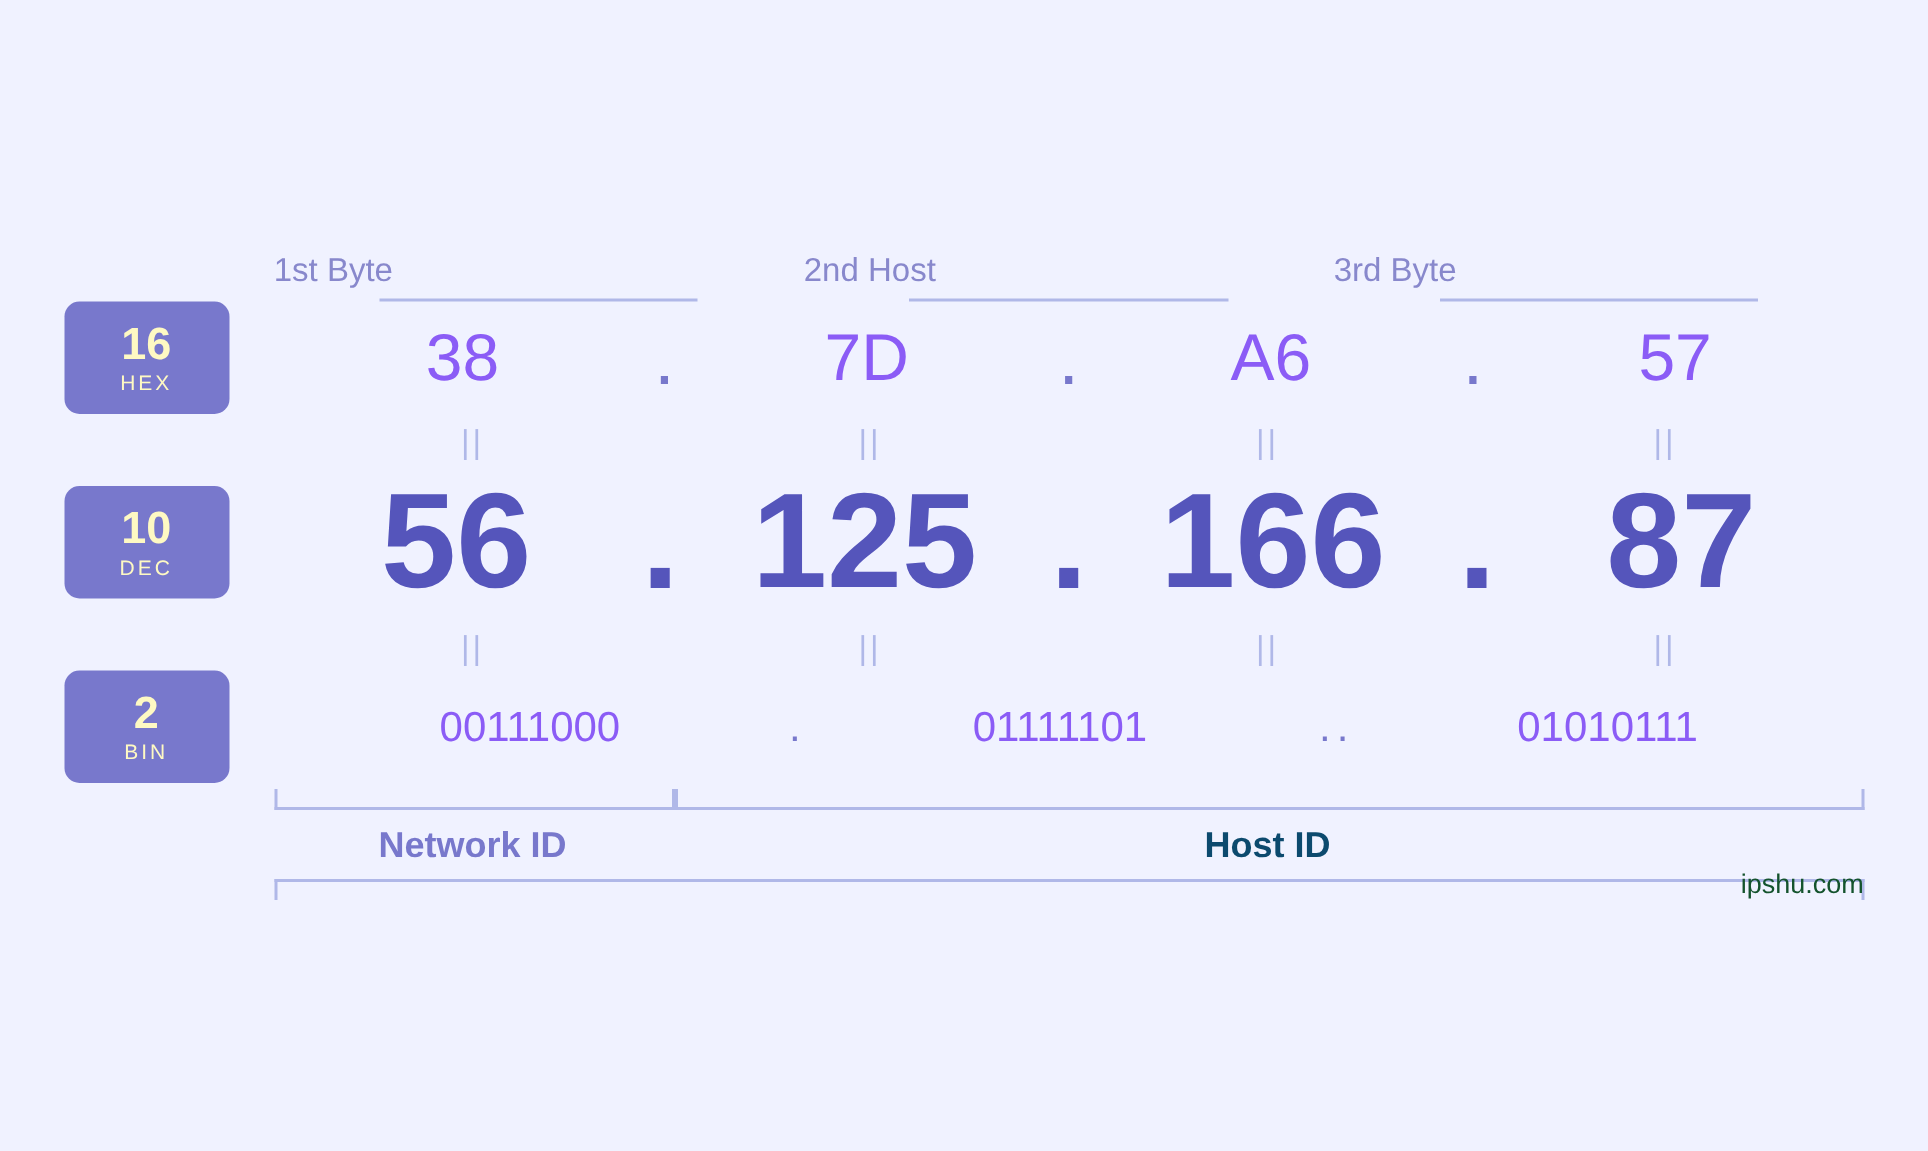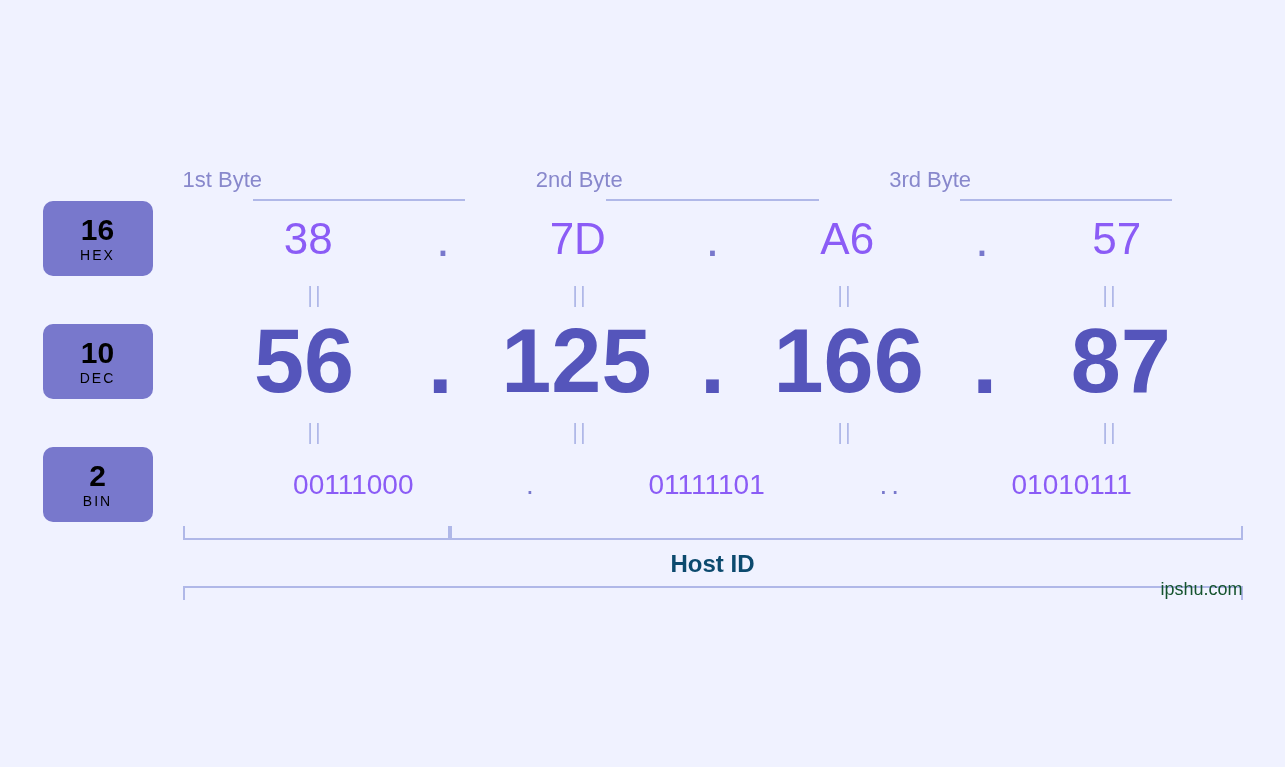--- a/index.html
+++ b/index.html
@@ -55,21 +55,21 @@
 
     .base-badge {
       width: 110px;
       height: 75px;
       background: #7878cc;
       border-radius: 10px;
       display: flex;
       flex-direction: column;
       align-items: center;
       justify-content: center;
-      color: #000000;
+      color: #fef9c3;
       flex-shrink: 0;
     }
 
     .base-badge .base-num {
       font-size: 30px;
       font-weight: bold;
       line-height: 1;
     }
 
     .base-badge .base-label {
@@ -211,21 +211,21 @@
     }
 
   </style>
 </head>
 <body>
 
 <div class="container">
 
   <div class="byte-headers">
     <div class="byte-header">1st Byte</div>
-    <div class="byte-header">2nd Byte</div>
+    <div class="byte-header">2nd Host</div>
     <div class="byte-header">3rd Byte</div>
   </div>
 
   <div class="row">
     <div class="base-badge">
       <span class="base-num">16</span>
       <span class="base-label">HEX</span>
     </div>
     <div class="values-row">
       <div class="byte-val hex">38</div>
@@ -282,20 +282,21 @@
       <div class="byte-val bin">01010111</div>
     </div>
   </div>
 
   <div class="bracket-bottom-row">
     <div class="bracket-bottom-network"></div>
     <div style="flex:3; height:14px; border-bottom:2px solid #b0b8e8; border-left:2px solid #b0b8e8; border-right:2px solid #b0b8e8; align-self:flex-start;"></div>
   </div>
 
   <div class="labels-row">
+    <div class="label-network">Network ID</div>
     <div class="label-host">Host ID</div>
   </div>
 
   <div class="class-row">
     <div class="class-bracket-top"></div>
   </div>
 
   <div class="watermark">ipshu.com</div>
 
 </div>

